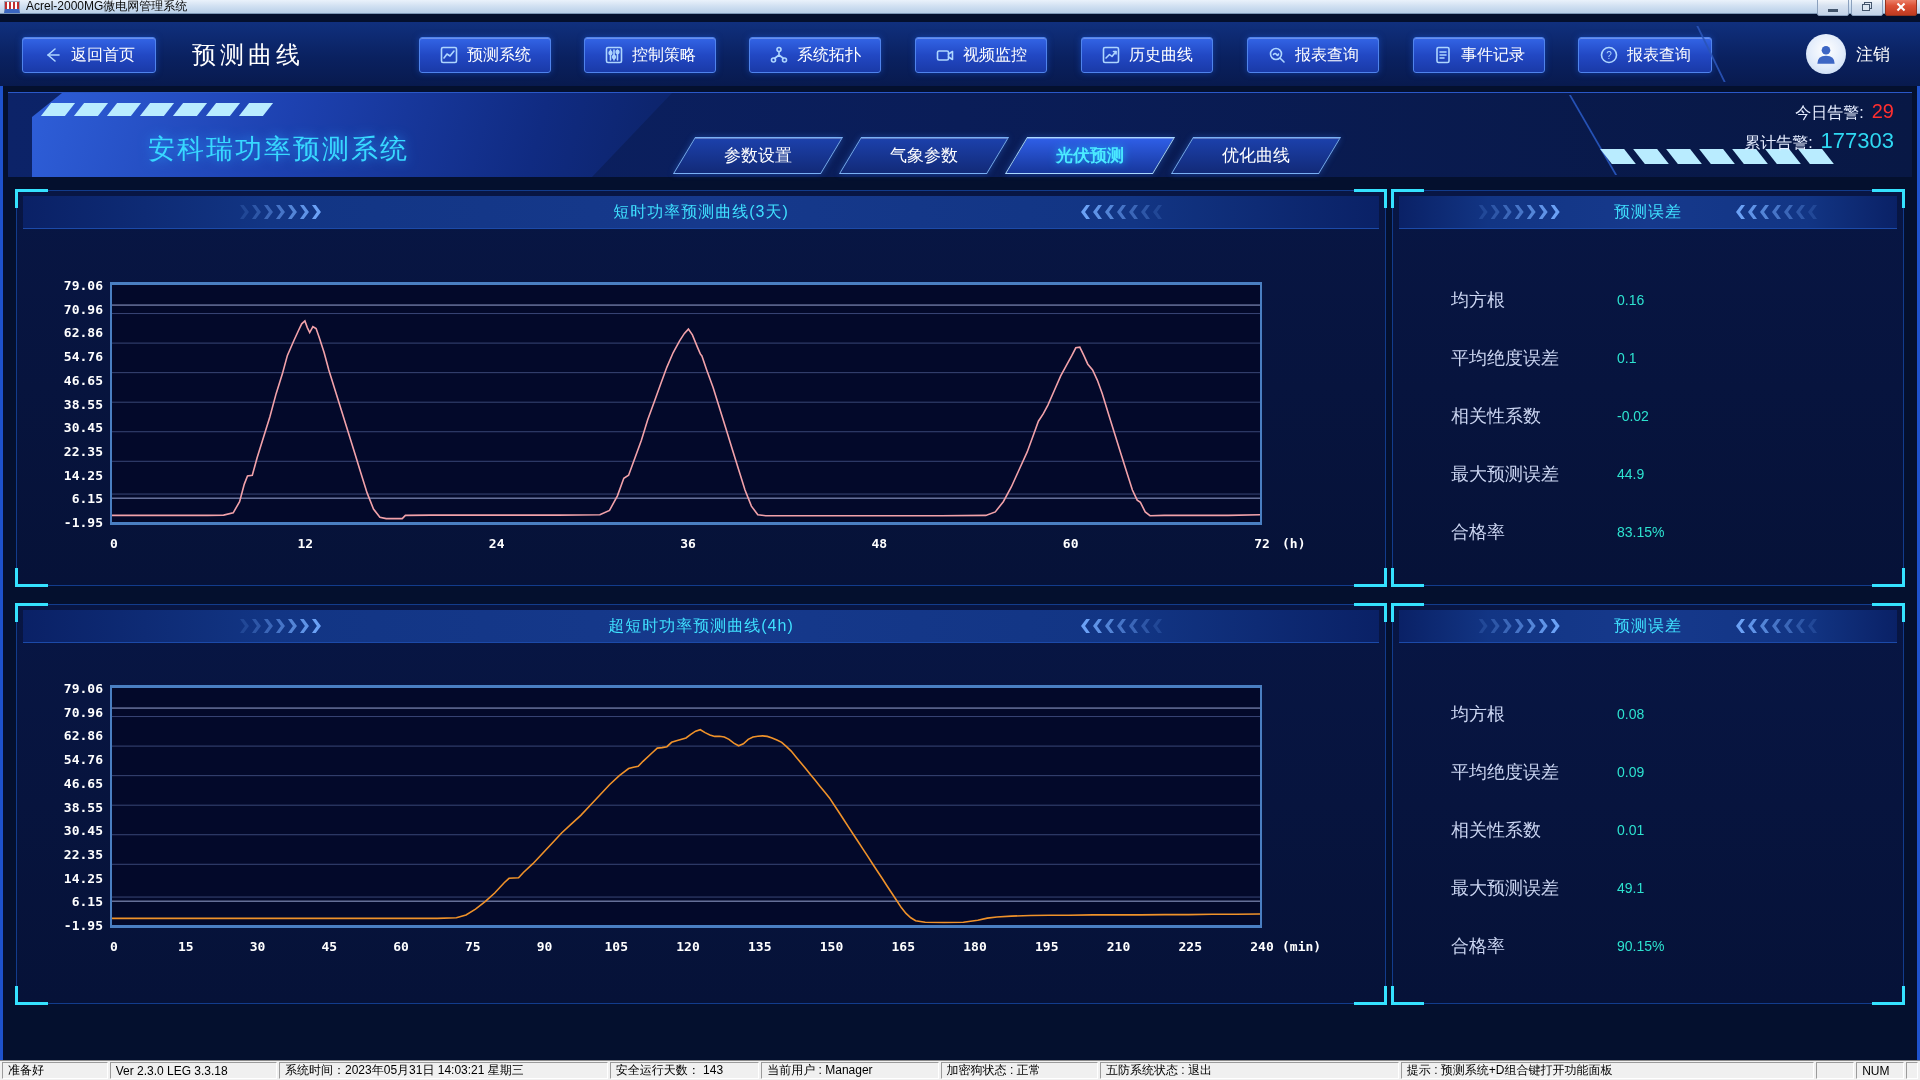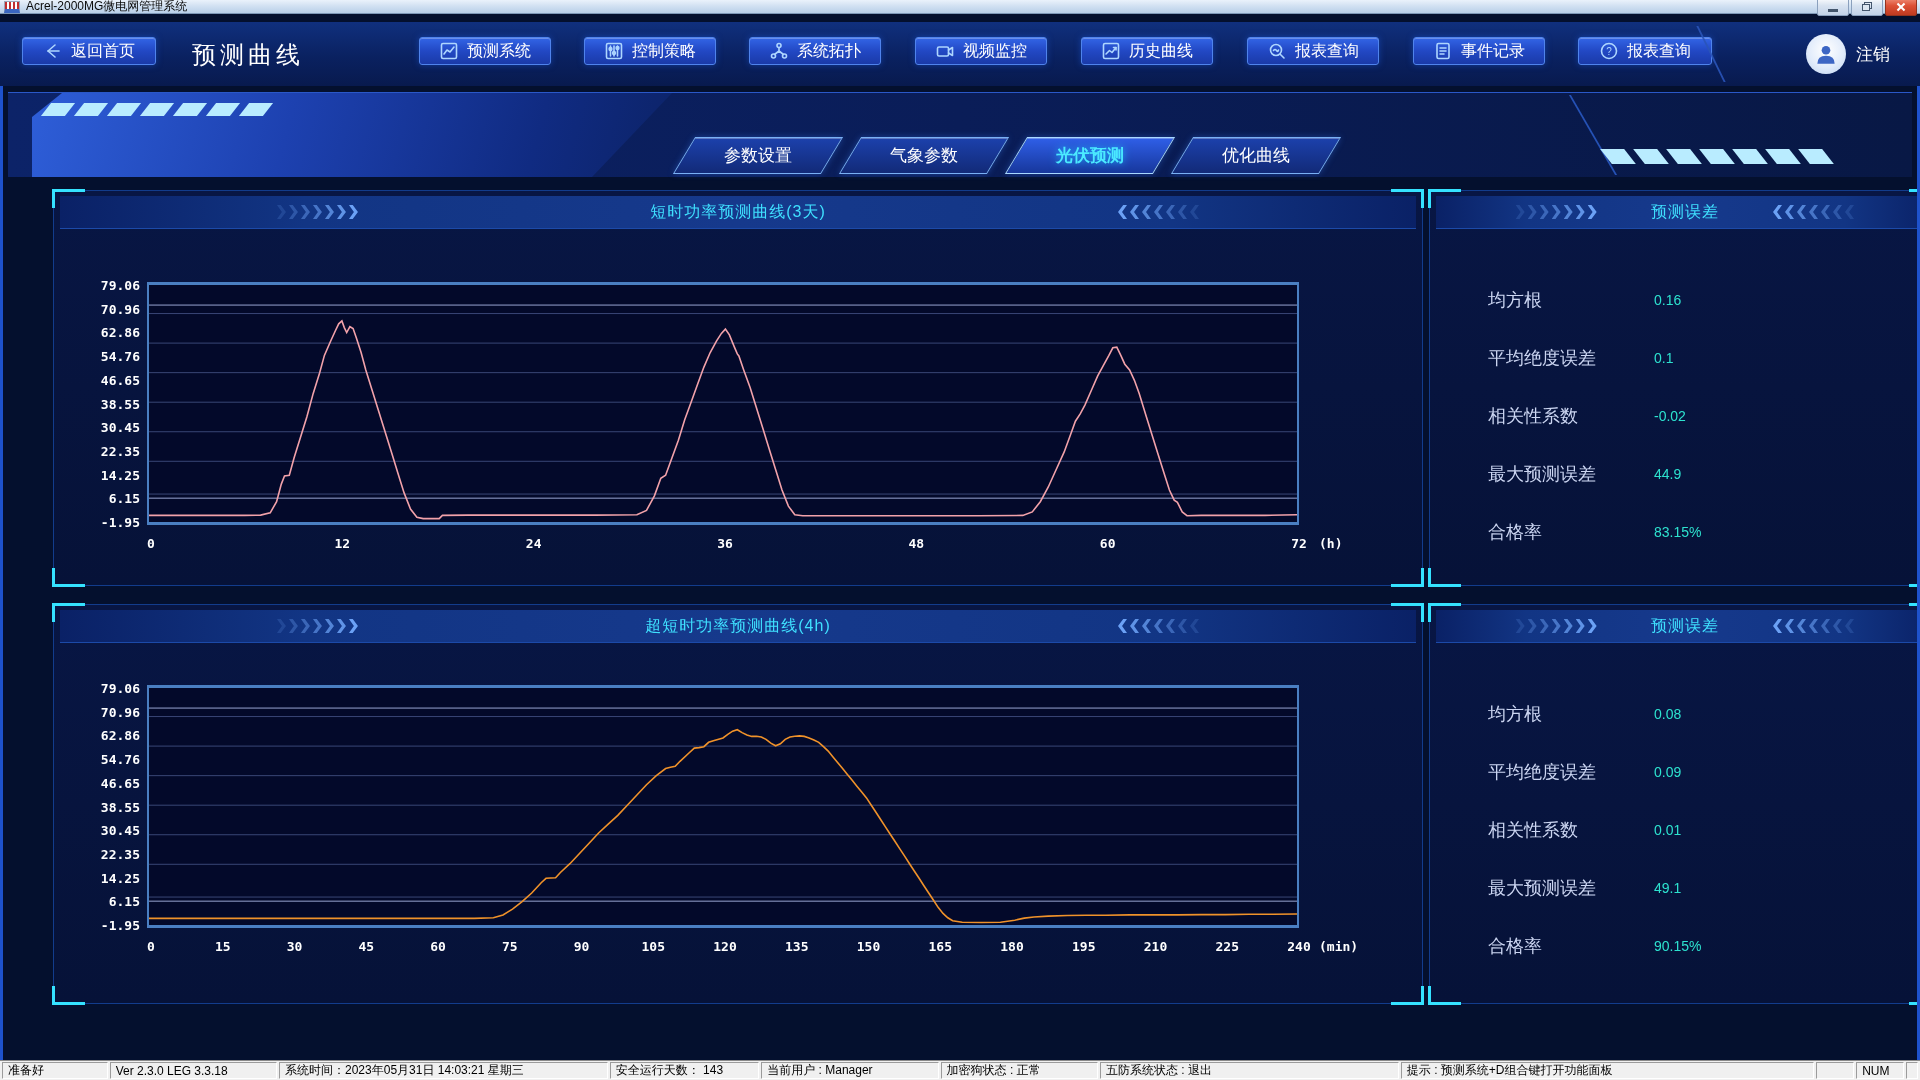--- a/index.html
+++ b/index.html
@@ -24,21 +24,21 @@
   .g-rest:before{content:"";position:absolute;right:0;top:0;width:6px;height:5px;border:1px solid #43556c;}
   .g-rest:after{content:"";position:absolute;left:0;bottom:0;width:6px;height:5px;border:1px solid #43556c;background:#dde7f2;}
   .g-x{position:relative;width:12px;height:12px;}
   .g-x:before,.g-x:after{content:"";position:absolute;left:1px;top:5px;width:10px;height:2px;background:#fff;}
   .g-x:before{transform:rotate(45deg);} .g-x:after{transform:rotate(-45deg);}
 
   
   .navbar{position:absolute;top:22px;left:0;width:100%;height:64px;
     background:linear-gradient(180deg,#10307e 0%,#0a2160 55%,#081a4e 100%);
     border-bottom:1px solid #04102e;z-index:30;}
-  .nav-btn{position:absolute;top:15px;height:28px;box-sizing:border-box;cursor:pointer;
+  .nav-btn{position:absolute;top:15px;height:36px;box-sizing:border-box;cursor:pointer;
     border:1px solid #4f83ec;border-radius:3px;color:#fff;font-size:16px;
     background:linear-gradient(180deg,#3365e6 0%,#2248c4 50%,#1a3aa8 100%);
     box-shadow:inset 0 1px 0 rgba(255,255,255,.28),0 0 6px rgba(30,90,220,.5);
     display:flex;align-items:center;justify-content:center;gap:8px;white-space:nowrap;}
   .nav-btn svg{width:20px;height:20px;stroke:#aed6ff;fill:none;stroke-width:1.6;stroke-linecap:round;stroke-linejoin:round;}
   .btn-back{left:22px;width:134px;}
   .page-title{position:absolute;left:192px;top:33px;transform:translateY(-50%);
     color:#fff;font-size:24px;letter-spacing:4px;}
   .nav-divider{position:absolute;right:158px;top:4px;width:50px;height:56px;
     border-left:2px solid #2a54b8;transform:skewX(26deg);opacity:.9;}
@@ -74,21 +74,21 @@
   .tab.active{background:linear-gradient(180deg,#2f5fe8 0%,#17379c 100%);border-color:#a8d8ff;}
   .tab.active span{color:#4beaff;font-weight:bold;text-shadow:0 0 9px #1fb4ff;}
   .alarms{position:absolute;right:18px;top:7px;}
   .alarm-row{display:flex;justify-content:flex-end;align-items:baseline;gap:8px;height:28px;
     color:#e6edff;font-size:16px;}
   .alarm-today{color:#ff2f2f;font-size:20px;}
   .alarm-total{color:#2fd9f2;font-size:22px;}
 
   
   .panel{position:absolute;box-sizing:border-box;border:1px solid #123c8c;
-    background:linear-gradient(180deg,#081644 0%,#061238 100%);z-index:10;margin-left:37px;}
+    background:linear-gradient(180deg,#081644 0%,#061238 100%);z-index:10;}
   #chart1{left:16px;top:190px;width:1370px;height:396px;}
   #stats1{left:1392px;top:190px;width:512px;height:396px;}
   #chart2{left:16px;top:604px;width:1370px;height:400px;}
   #stats2{left:1392px;top:604px;width:512px;height:400px;}
   .corner{position:absolute;width:30px;height:16px;pointer-events:none;z-index:12;}
   .corner.tl{top:-2px;left:-2px;border-top:3px solid #35e2ff;border-left:3px solid #35e2ff;}
   .corner.tr{top:-2px;right:-2px;border-top:3px solid #35e2ff;border-right:3px solid #35e2ff;}
   .corner.bl{bottom:-2px;left:-2px;border-bottom:3px solid #35e2ff;border-left:3px solid #35e2ff;}
   .corner.br{bottom:-2px;right:-2px;border-bottom:3px solid #35e2ff;border-right:3px solid #35e2ff;}
   .panel-header{position:relative;margin:5px 6px 0 6px;height:32px;
@@ -241,20 +241,21 @@
   <div class="banner-left"></div>
   <div class="stripes tl">
     <i class="stripe"></i>
       <i class="stripe"></i>
       <i class="stripe"></i>
       <i class="stripe"></i>
       <i class="stripe"></i>
       <i class="stripe"></i>
       <i class="stripe"></i>
   </div>
+  <span class="sys-title">安科瑞功率预测系统</span>
 
   <div class="tabs">
     <div class="tab">
         <span>参数设置</span>
       </div>
     <div class="tab">
         <span>气象参数</span>
       </div>
     <div class="tab active">
         <span>光伏预测</span>
@@ -266,20 +267,30 @@
 
   <div class="alarm-edge"></div>
   <div class="stripes br">
     <i class="stripe"></i>
       <i class="stripe"></i>
       <i class="stripe"></i>
       <i class="stripe"></i>
       <i class="stripe"></i>
       <i class="stripe"></i>
       <i class="stripe"></i>
+  </div>
+  <div class="alarms">
+    <div class="alarm-row">
+      <span>今日告警:</span>
+      <span class="alarm-today">29</span>
+    </div>
+    <div class="alarm-row">
+      <span>累计告警:</span>
+      <span class="alarm-total">177303</span>
+    </div>
   </div>
 </div>
 
 <div class="panel" id="chart1">
   <div class="corner tl"></div>
   <div class="corner tr"></div>
   <div class="corner bl"></div>
   <div class="corner br"></div>
   <div class="panel-header">
     <div class="chevrons L">

